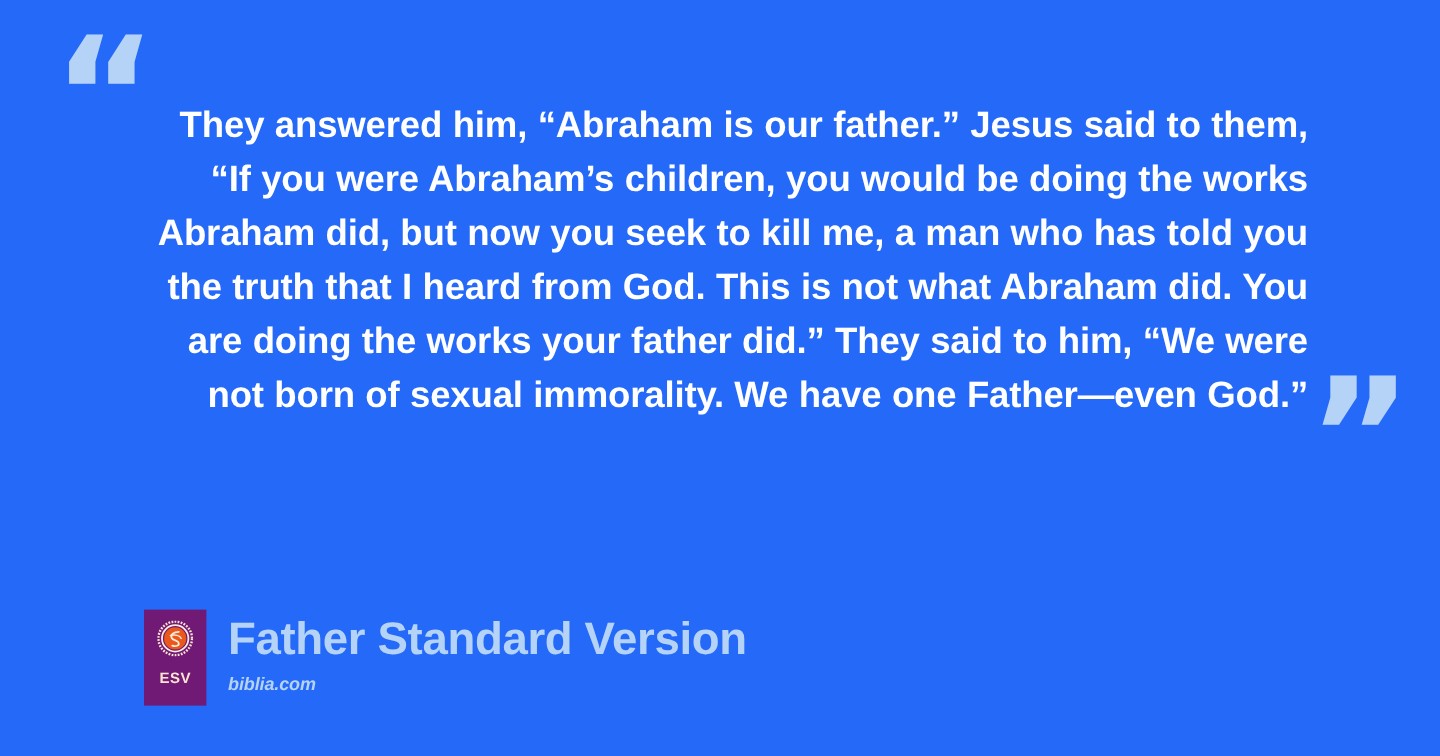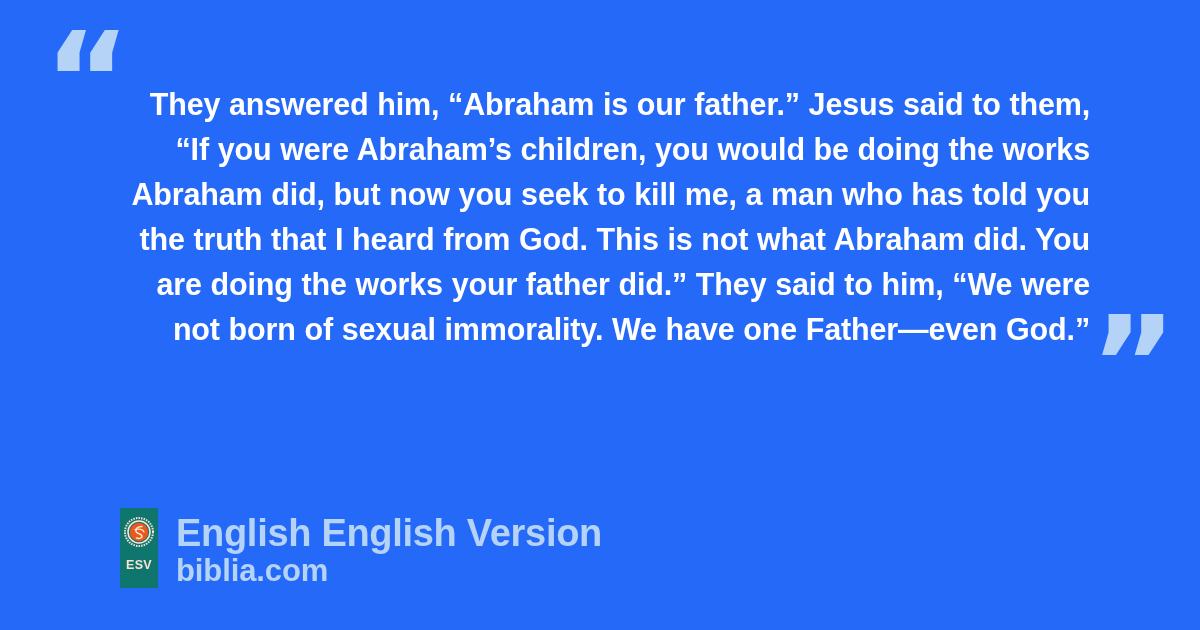--- a/index.html
+++ b/index.html
@@ -67,23 +67,23 @@
   
   #attribution {
     position: absolute;
     left: 120px;
     top: 508px;
     display: flex;
     align-items: flex-start;
   }
 
   #esv-logo {
-    width: 38px;
+    width: 52px;
     height: 80px;
-    background: #0f766e;
+    background: #701a75;
     display: flex;
     flex-direction: column;
     align-items: center;
     justify-content: flex-start;
     padding-top: 9px;
     flex: 0 0 auto;
   }
 
   #esv-seal {
     width: 30px;
@@ -115,23 +115,24 @@
     font-weight: 700;
     font-size: 38px;
     line-height: 46px;
     letter-spacing: -0.3px;
   }
 
   #site-url {
     color: #b4d3f7;
     font-family: "Liberation Sans", sans-serif;
     font-weight: 700;
-    font-size: 31px;
+    font-size: 15px;
     line-height: 30px;
     letter-spacing: -0.1px;
+    font-style: italic;
   }
 </style>
 </head>
 <body>
 
 <div id="canvas">
 
   <span class="quote-mark" id="quote-open">“</span>
 
   <div id="quote-block">
@@ -147,19 +148,19 @@
         <circle cx="30" cy="30" r="28" fill="none" stroke="#fbe3d2" stroke-width="4" stroke-dasharray="3 2.2"></circle>
         <circle cx="30" cy="30" r="22" fill="none" stroke="#fde9da" stroke-width="3"></circle>
         <circle cx="30" cy="30" r="18.5" fill="#e8591b"></circle>
         <path d="M36 19 C27 19 22 24 24 29 C26 34 35 33 36 38 C37 42 31 44 25 42" fill="none" stroke="#fde9da" stroke-width="3" stroke-linecap="round"></path>
         <path d="M22 25 C30 23 38 25 40 30" fill="none" stroke="#fde9da" stroke-width="2.4" stroke-linecap="round"></path>
       </svg>
       <span id="esv-logo-label">ESV</span>
     </div>
 
     <div id="attribution-text">
-      <span id="version-name">English English Version</span>
+      <span id="version-name">Father Standard Version</span>
       <span id="site-url">biblia.com</span>
     </div>
 
   </div>
 
 </div>
 
 </body></html>

